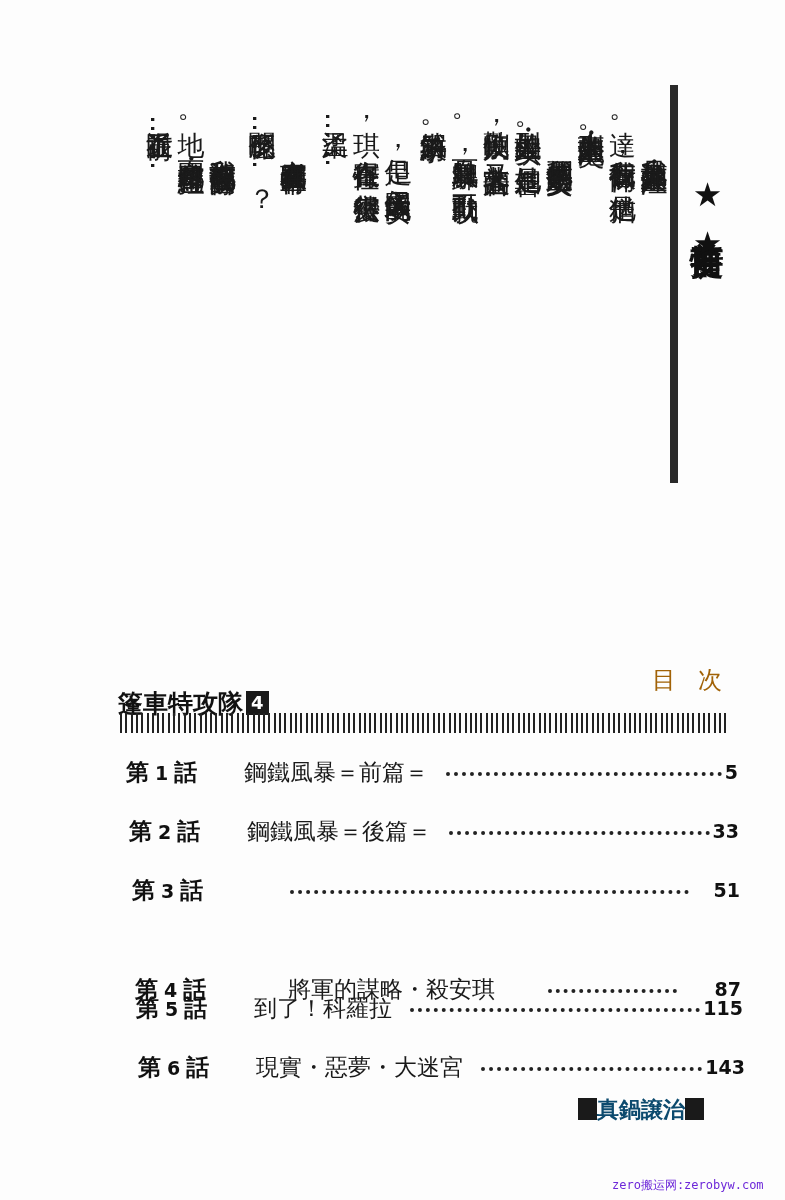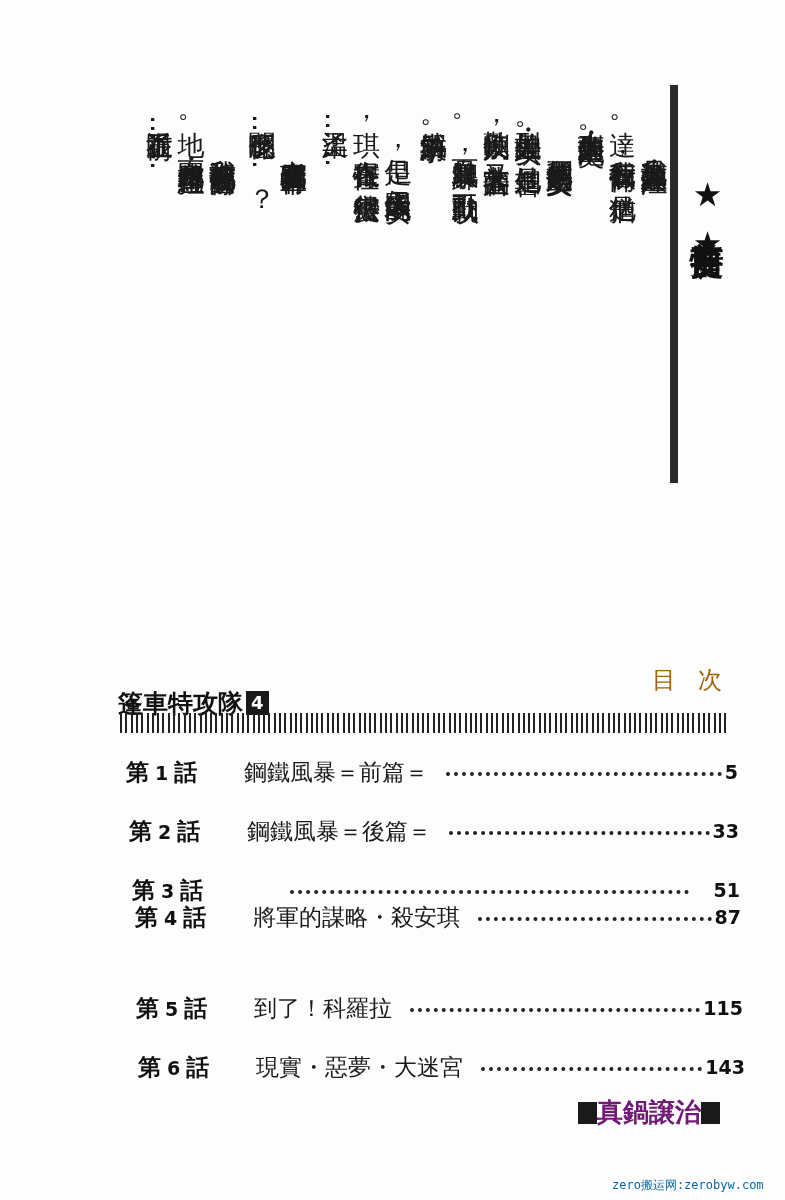--- a/index.html
+++ b/index.html
@@ -27,23 +27,23 @@
   .hatch {
     position: absolute; left: 120px; top: 713px; width: 610px; height: 20px;
     background: repeating-linear-gradient(90deg, #222 0 2px, transparent 2px 5.3px);
   }
   .toc-row { position: absolute; left: 0; height: 34px; display: flex; align-items: center; font-weight: bold; color: #111; margin-left: 8px; }
   .ch-num { font-size: 23px; width: 118px; white-space: nowrap; }
   .ch-num .d { font-size: 19px; margin: 0 6px; }
   .ch-title { font-size: 23px; font-weight: normal; color: #1a1a1a; white-space: nowrap; }
   .leader { flex: 1; border-bottom: 4px dotted #222; height: 0; margin: 0 3px 0 18px; position: relative; top: 2px; }
   .page { font-size: 19px; white-space: nowrap; }
-  .author { position: absolute; left: 578px; top: 1095px; font-size: 26px; font-weight: bold; color: #701a75; }
+  .author { position: absolute; left: 578px; top: 1095px; font-size: 22px; font-weight: bold; color: #0c4a6e; }
   .author .sq { display: inline-block; width: 19px; height: 22px; background: #1a1a1a; vertical-align: -3px; }
-  .watermark { position: absolute; left: 612px; top: 1177px; font-size: 12px; color: #0369a1; font-family: "DejaVu Sans Mono", monospace; }
+  .watermark { position: absolute; left: 612px; top: 1177px; font-size: 12px; color: #6d28d9; font-family: "DejaVu Sans Mono", monospace; }
 </style>
 </head>
 <body>
 
 <div class="synopsis" id="synopsis">
     <div class="vcol indent" style="right: 0px;">我是人類型的外星人・汪</div>
     <div class="vcol" style="right: 31.5px;">達。我有個行商伙伴，他是猶</div>
     <div class="vcol" style="right: 63px;">太商人型的外星人・泡芙。</div>
     <div class="vcol indent" style="right: 94.5px;">我們兩個的主人是美少女</div>
     <div class="vcol" style="right: 126px;">型的外星人・安琪。她是個喜</div>
@@ -79,21 +79,21 @@
       <span class="ch-num"><span>第</span><span class="d">2</span><span>話</span></span>
       <span class="ch-title">鋼鐵風暴＝後篇＝</span>
       <span class="leader"></span>
       <span class="page">33</span>
     </div>
     <div class="toc-row" style="top: 873px; left: 124px; width: 608px; gap: 22px;">
       <span class="ch-num"><span>第</span><span class="d">3</span><span>話</span></span>
       <span class="leader"></span>
       <span class="page">51</span>
     </div>
-    <div class="toc-row" style="top: 900px; left: 127px; width: 606px;">
+    <div class="toc-row" style="top: 972px; left: 127px; width: 606px; gap: 35px;">
       <span class="ch-num"><span>第</span><span class="d">4</span><span>話</span></span>
       <span class="ch-title">將軍的謀略・殺安琪</span>
       <span class="leader"></span>
       <span class="page">87</span>
     </div>
     <div class="toc-row" style="top: 991px; left: 128px; width: 607px;">
       <span class="ch-num"><span>第</span><span class="d">5</span><span>話</span></span>
       <span class="ch-title">到了！科羅拉</span>
       <span class="leader"></span>
       <span class="page">115</span>

